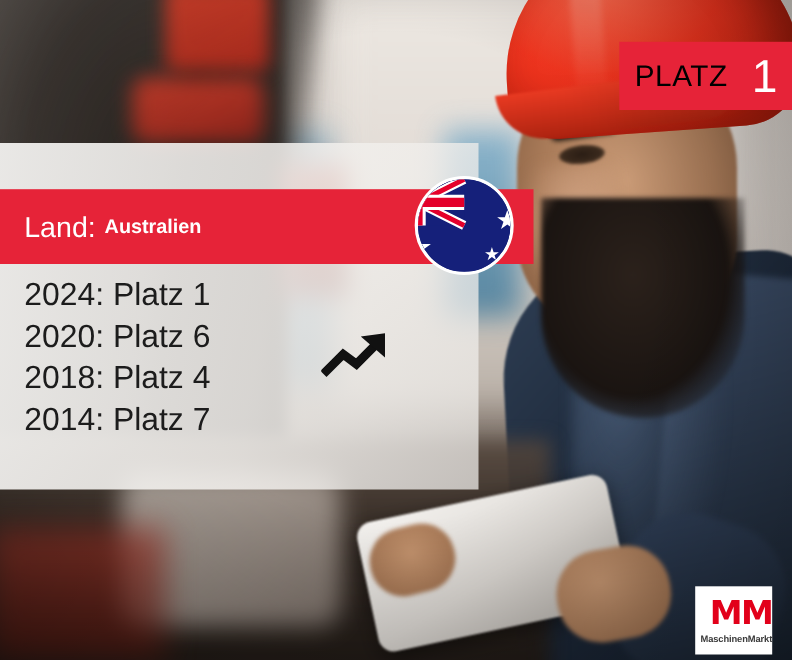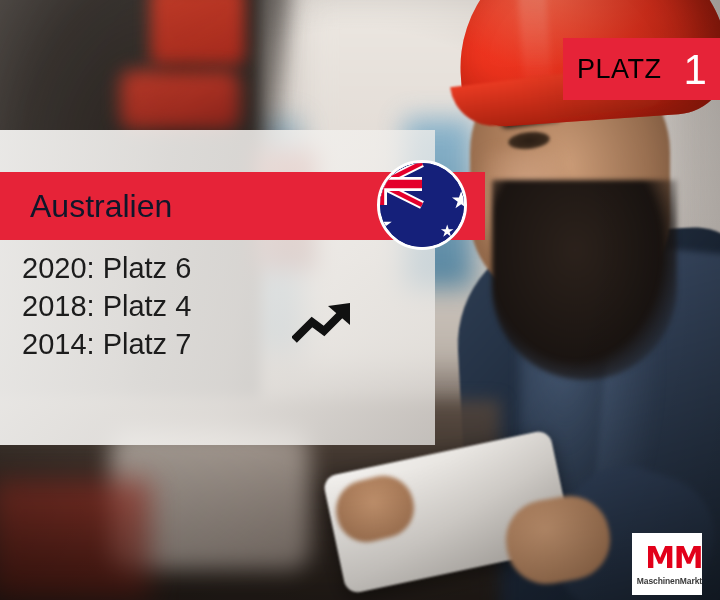--- a/index.html
+++ b/index.html
@@ -252,23 +252,23 @@
     align-items: center;
     padding-left: 22px;
     box-sizing: border-box;
   }
   .country-label {
     color: #ffffff;
     font-size: 26px;
     font-weight: 400;
   }
   .country-name {
-    color: #0f172a;
-    font-size: 32px;
-    font-weight: 400;
+    color: #ffffff;
+    font-size: 18px;
+    font-weight: 700;
     margin-left: 8px;
   }
 
   
   .flag-circle {
     position: absolute;
     left: 377px; top: 160px;
     width: 90px; height: 90px;
     border-radius: 50%;
     overflow: hidden;
@@ -381,20 +381,21 @@
   </div>
 
   <div class="platz-badge">
     <span class="platz-label">PLATZ</span>
     <span class="platz-rank">1</span>
   </div>
 
   <div class="info-panel"></div>
 
   <div class="country-band">
+    <span class="country-label">Land:</span>
     <span class="country-name">Australien</span>
   </div>
 
   <div class="flag-circle">
     <svg viewBox="0 0 120 60" preserveAspectRatio="xMidYMid slice">
       <rect width="120" height="60" fill="#15207A"></rect>
       <g>
         <rect width="60" height="30" fill="#15207A"></rect>
         <path d="M0,0 L60,30 M60,0 L0,30" stroke="#ffffff" stroke-width="6"></path>
         <path d="M0,0 L60,30 M60,0 L0,30" stroke="#E4002B" stroke-width="3.2"></path>
@@ -406,20 +407,21 @@
         <polygon points="88,20 89.6,24.7 94.6,24.7 90.5,27.6 92.1,32.3 88,29.4 83.9,32.3 85.5,27.6 81.4,24.7 86.4,24.7"></polygon>
         <polygon points="78,44 79.1,47.3 82.5,47.3 79.7,49.3 80.8,52.6 78,50.5 75.2,52.6 76.3,49.3 73.5,47.3 76.9,47.3"></polygon>
         <polygon points="99,44 100.1,47.3 103.5,47.3 100.7,49.3 101.8,52.6 99,50.5 96.2,52.6 97.3,49.3 94.5,47.3 97.9,47.3"></polygon>
         <polygon points="88,53 88.9,55.6 91.6,55.6 89.4,57.2 90.3,59.9 88,58.2 85.7,59.9 86.6,57.2 84.4,55.6 87.1,55.6"></polygon>
         <polygon points="92,38 92.7,40 94.8,40 93.1,41.3 93.8,43.3 92,42.1 90.2,43.3 90.9,41.3 89.2,40 91.3,40"></polygon>
       </g>
     </svg>
   </div>
 
   <div class="rank-list">
+    <div class="rank-row">2024: Platz 1</div>
     <div class="rank-row">2020: Platz 6</div>
     <div class="rank-row">2018: Platz 4</div>
     <div class="rank-row">2014: Platz 7</div>
   </div>
 
   <div class="trend-arrow">
     <svg viewBox="0 0 66 46">
       <path d="M2,40 L20,22 L32,31 L51,12" fill="none" stroke="#111111" stroke-width="8" stroke-linejoin="miter" stroke-linecap="butt"></path>
       <polygon points="58,3 58,25 36,6" fill="#111111"></polygon>
     </svg>

